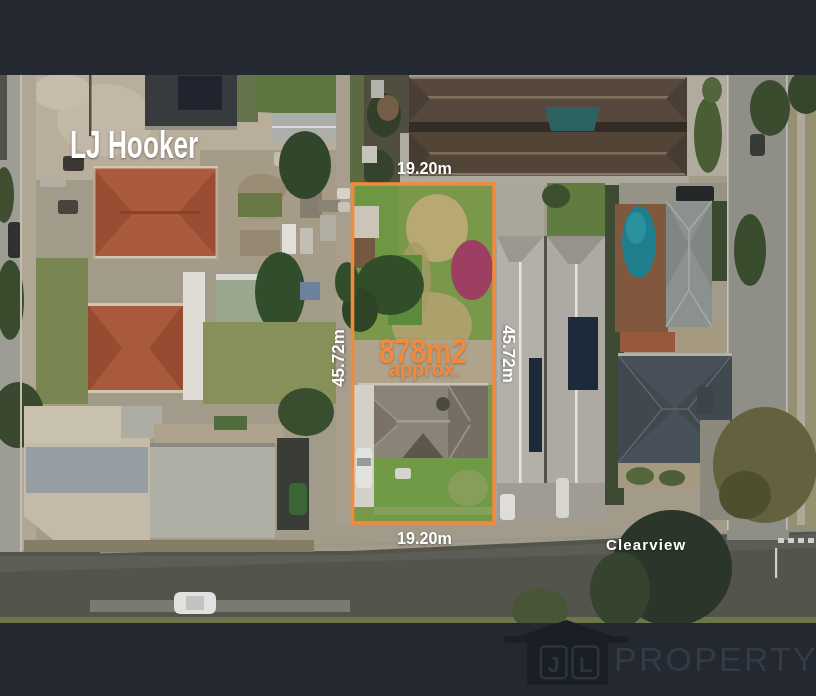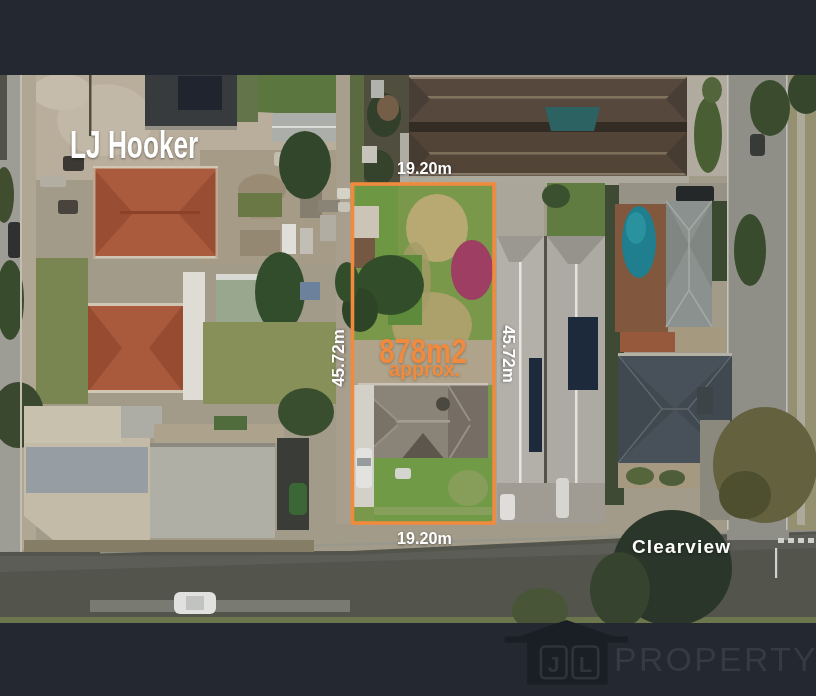--- a/index.html
+++ b/index.html
@@ -392,21 +392,21 @@
   <div class="lbl" style="left:396.6px;top:528.8px;font-size:17px;transform:scaleX(0.95);transform-origin:0 0;">19.20m</div>
 
   <div class="lbl" style="left:339px;top:358px;font-size:17px;transform:translate(-50%,-50%) rotate(-90deg);">45.72m</div>
 
   <div class="lbl" style="left:508px;top:354px;font-size:17px;transform:translate(-50%,-50%) rotate(90deg);">45.72m</div>
 
   <div class="lbl orange" style="left:378.9px;top:331.3px;font-size:34px;transform:scale(0.83,1.04);transform-origin:0 0;">878m2</div>
 
   <div class="lbl orange" style="left:388.6px;top:357.3px;font-size:21px;transform:scaleX(0.94);transform-origin:0 0;">approx.</div>
 
-  <div class="lbl" style="left:632px;top:535.5px;font-size:19px;letter-spacing:1.15px;">Clearview</div>
+  <div class="lbl" style="left:606px;top:535.5px;font-size:15px;letter-spacing:1.15px;">Clearview</div>
 
   <svg width="816" height="696" viewBox="0 0 816 696" style="position:absolute;left:0;top:0">
 
     <polygon points="566.5,620 628,641.5 504.7,641.5" fill="#1a1f26"></polygon>
 
     <rect x="504.7" y="636.5" width="123.5" height="6" fill="#1a1f26"></rect>
 
     <rect x="527.3" y="641.5" width="80.3" height="43" fill="#1a1f26"></rect>
 
     <rect x="540.9" y="646.5" width="25.6" height="31.7" rx="4" fill="none" stroke="#2d343c" stroke-width="2.6"></rect>

